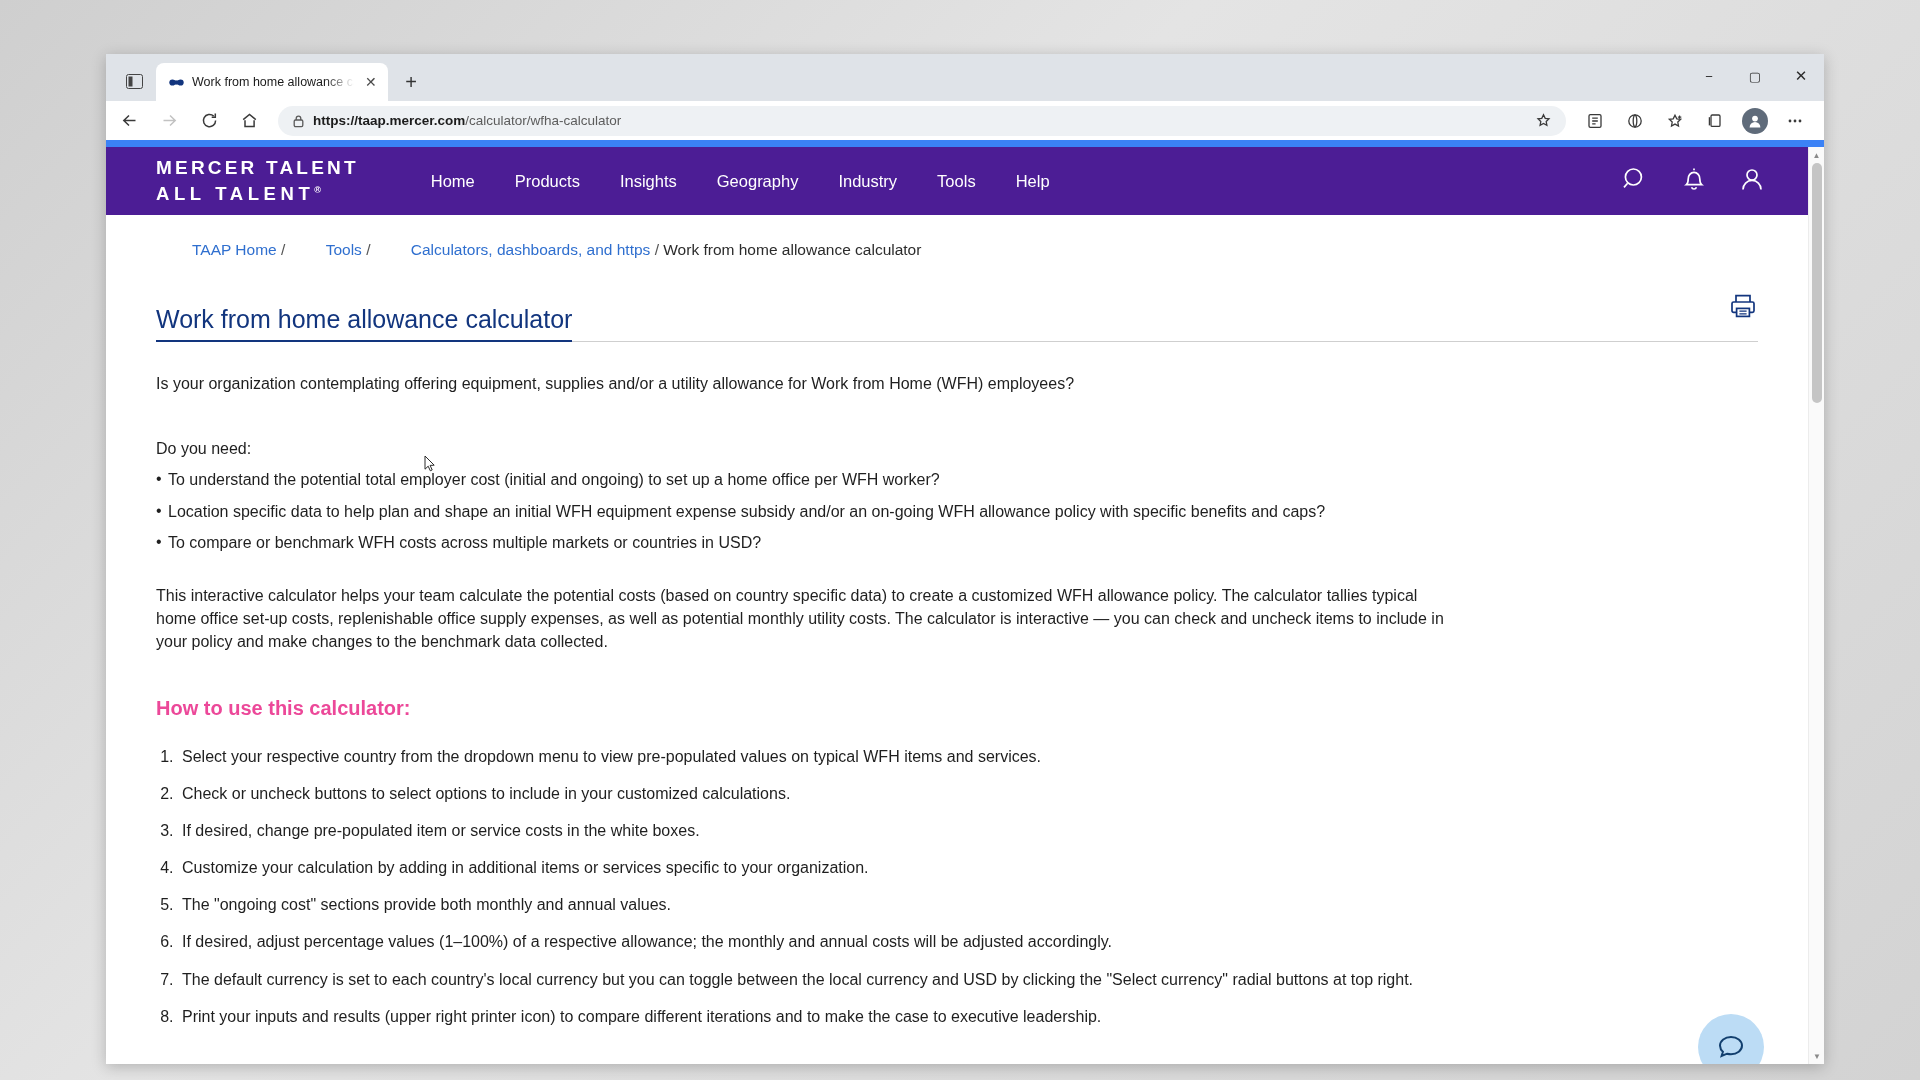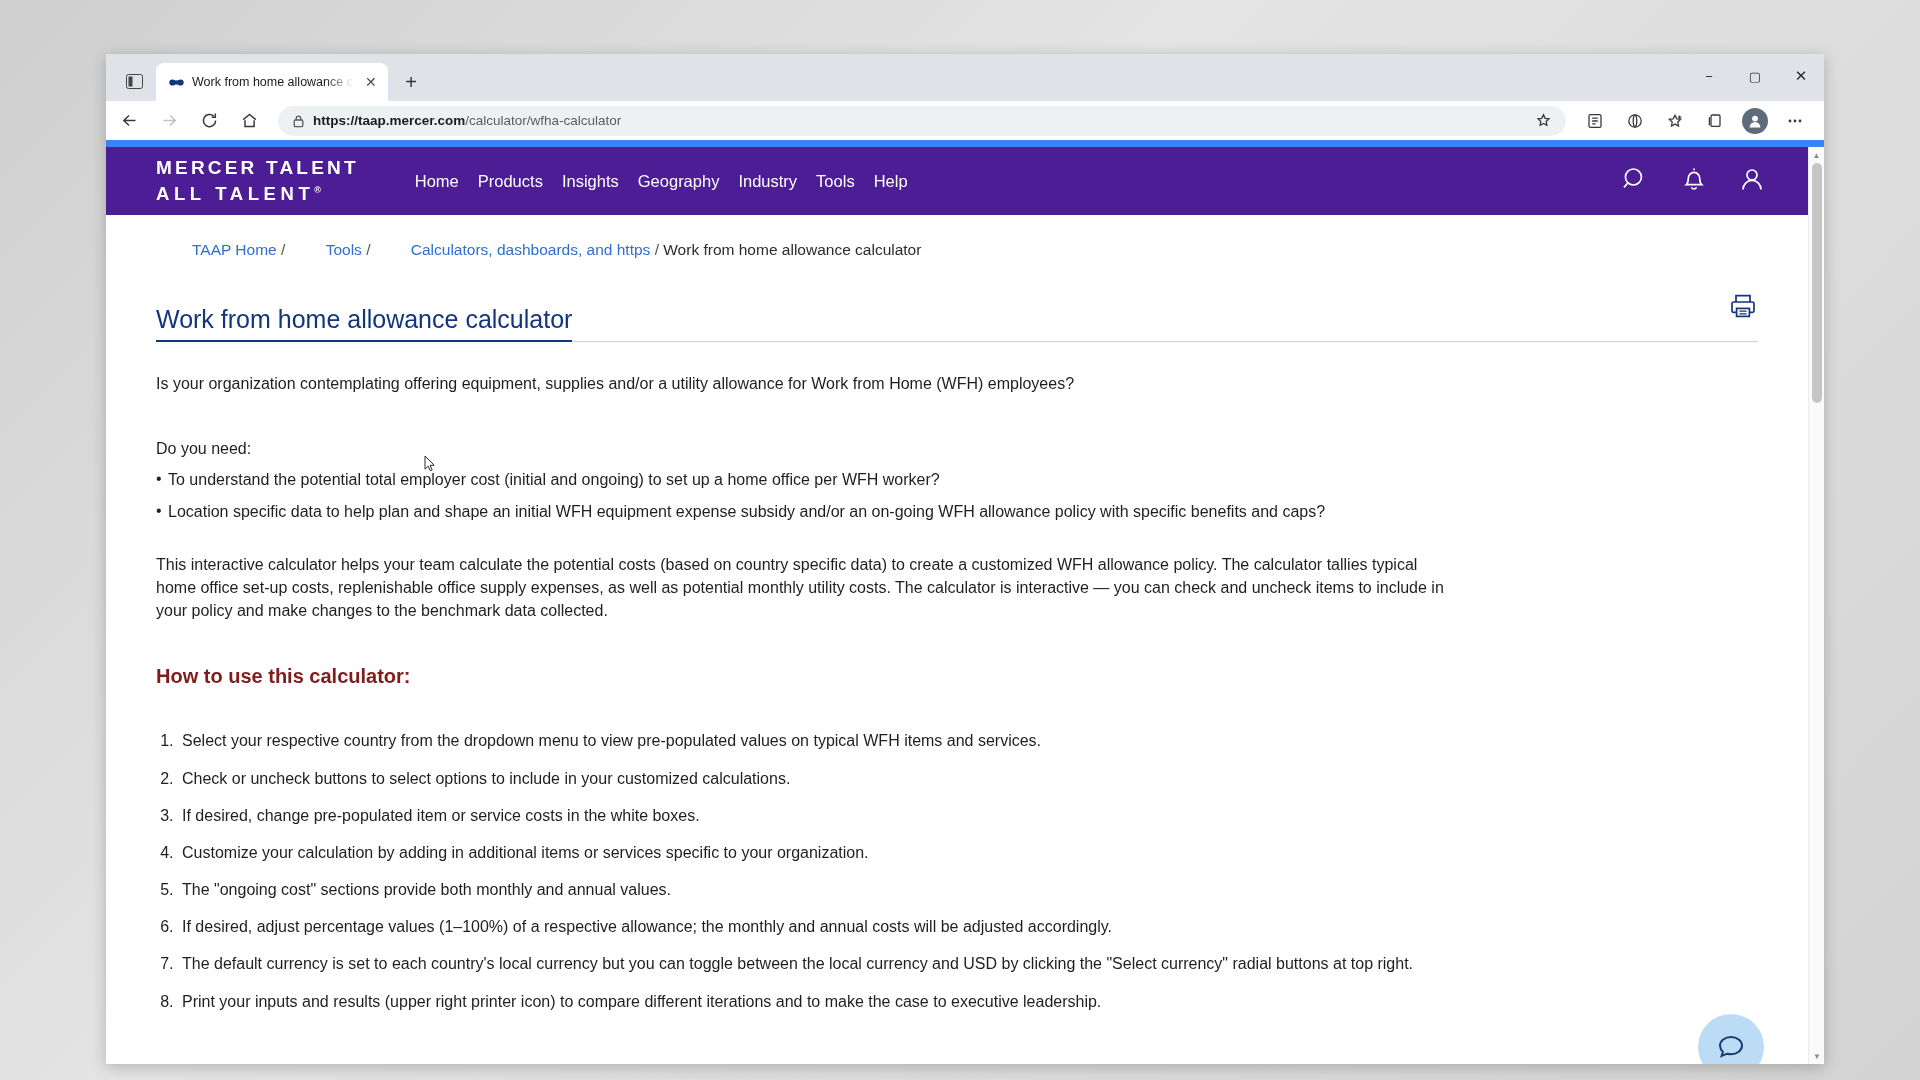--- a/index.html
+++ b/index.html
@@ -166,22 +166,22 @@
     color: #fff;
     font-size: 19px;
     font-weight: 700;
     letter-spacing: 3.2px;
     line-height: 22px;
   }
   .logo .l2 { letter-spacing: 4.6px; font-size: 18.5px; }
   .logo sup { font-size: 9px; vertical-align: super; letter-spacing: 0; }
   .mainnav {
     display: flex;
-    gap: 19px;
-    margin-left: 56px;
+    gap: 40px;
+    margin-left: 72px;
     align-items: center;
   }
   .mainnav a {
     color: #ffffff;
     font-size: 16.5px;
     text-decoration: none;
   }
   .hdr-icons {
     margin-left: auto;
     display: flex;
@@ -239,27 +239,27 @@
     font-size: 16px;
   }
   ul.bullets li:before {
     content: "•";
     position: absolute;
     left: 0; top: -1px;
     color: #1f1f1f;
   }
   .para-block { margin-top: 30px; max-width: 1290px; }
   h2.howto {
-    color: #7f1d1d;
+    color: #ec4899;
     font-size: 20px;
     margin: 40px 0 0 0;
     font-weight: 700;
   }
   ol.steps {
-    margin: 38px 0 0 0;
+    margin: 22px 0 0 0;
     padding-left: 22px;
     font-size: 16px;
   }
   ol.steps li { margin-top: 14px; padding-left: 4px; }
 
   
   .chat-bubble {
     position: absolute;
     right: 44px; bottom: -16px;
     width: 66px; height: 66px;
@@ -481,20 +481,21 @@
             </svg>
           </div>
         </div>
 
         <div class="content">
           <p>Is your organization contemplating offering equipment, supplies and/or a utility allowance for Work from Home (WFH) employees?</p>
           <p class="tight">Do you need:</p>
           <ul class="bullets">
             <li>To understand the potential total employer cost (initial and ongoing) to set up a home office per WFH worker?</li>
             <li>Location specific data to help plan and shape an initial WFH equipment expense subsidy and/or an on-going WFH allowance policy with specific benefits and caps?</li>
+            <li>To compare or benchmark WFH costs across multiple markets or countries in USD?</li>
           </ul>
           <p class="para-block">This interactive calculator helps your team calculate the potential costs (based on country specific data) to create a customized WFH allowance policy. The calculator tallies typical home office set-up costs, replenishable office supply expenses, as well as potential monthly utility costs. The calculator is interactive — you can check and uncheck items to include in your policy and make changes to the benchmark data collected.</p>
 
           <h2 class="howto">How to use this calculator:</h2>
           <ol class="steps">
             <li>Select your respective country from the dropdown menu to view pre-populated values on typical WFH items and services.</li>
             <li>Check or uncheck buttons to select options to include in your customized calculations.</li>
             <li>If desired, change pre-populated item or service costs in the white boxes.</li>
             <li>Customize your calculation by adding in additional items or services specific to your organization.</li>
             <li>The "ongoing cost" sections provide both monthly and annual values.</li>

